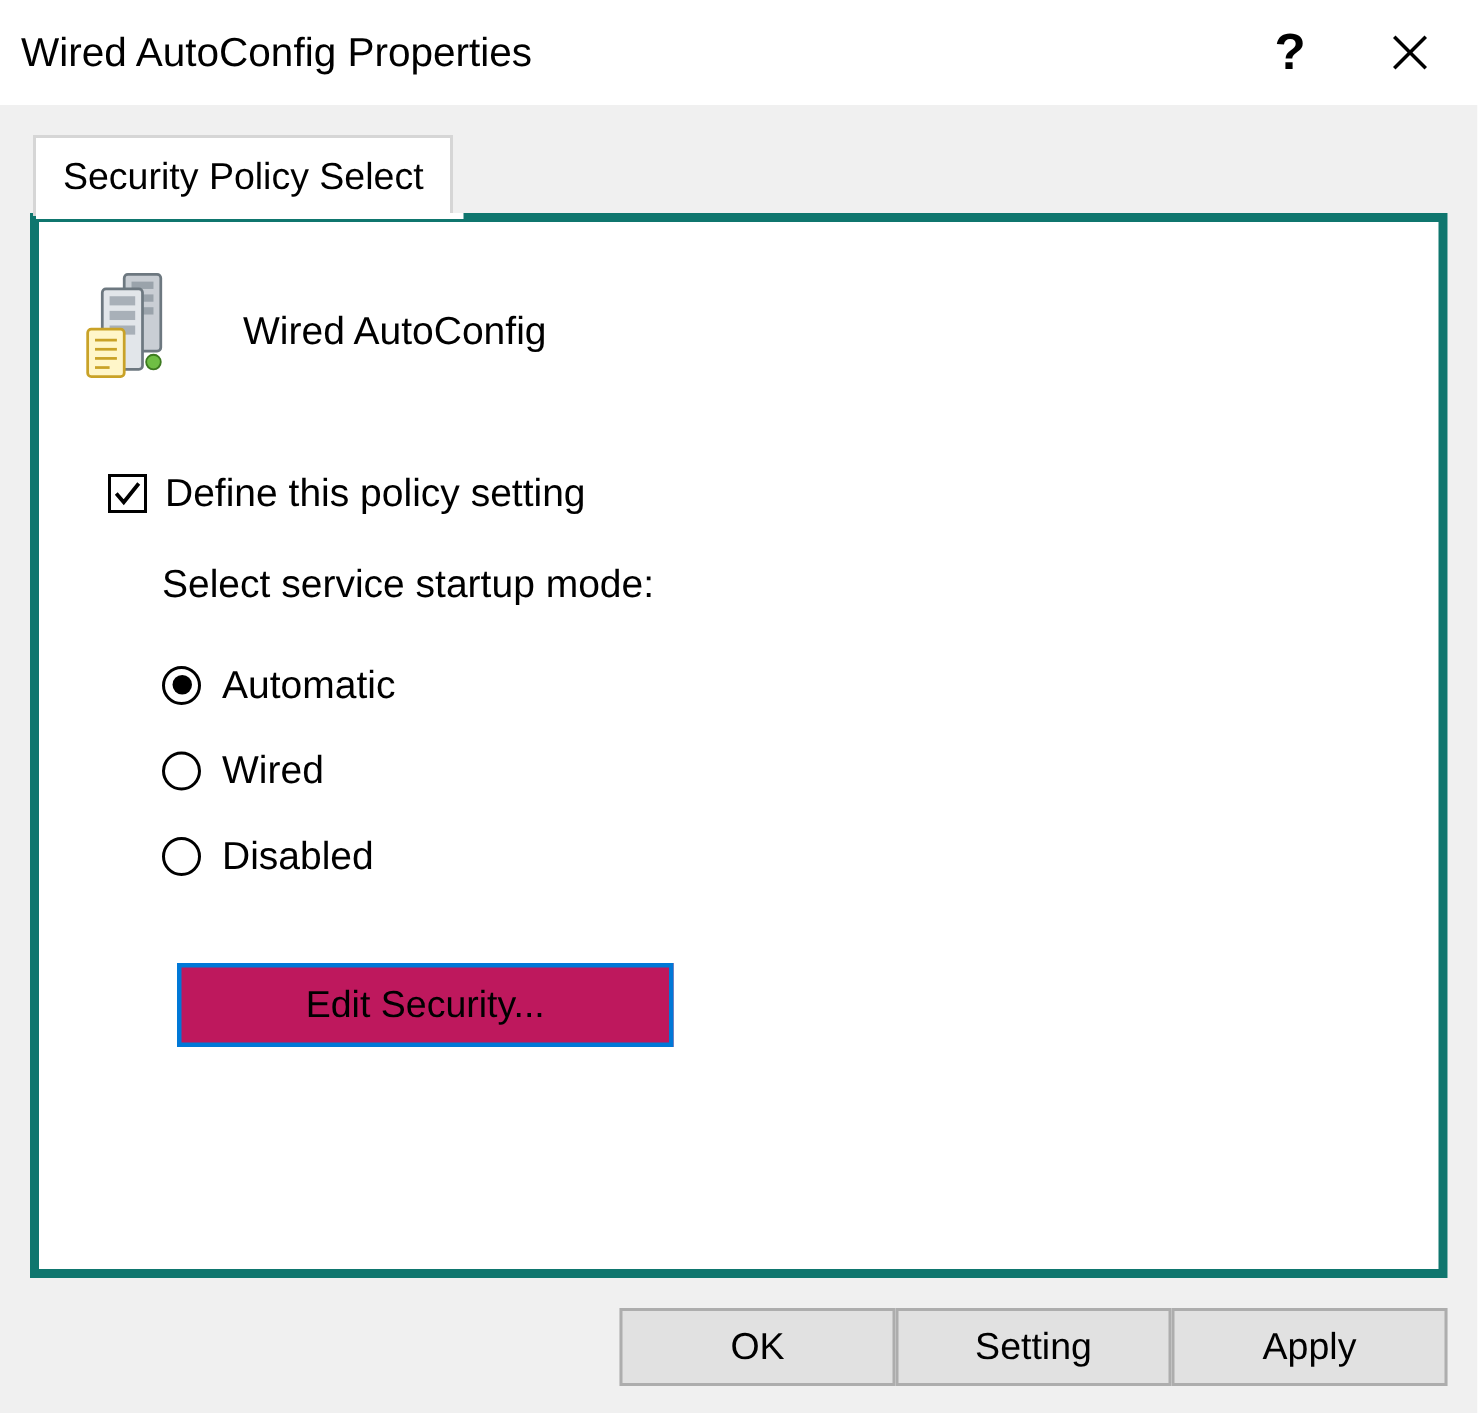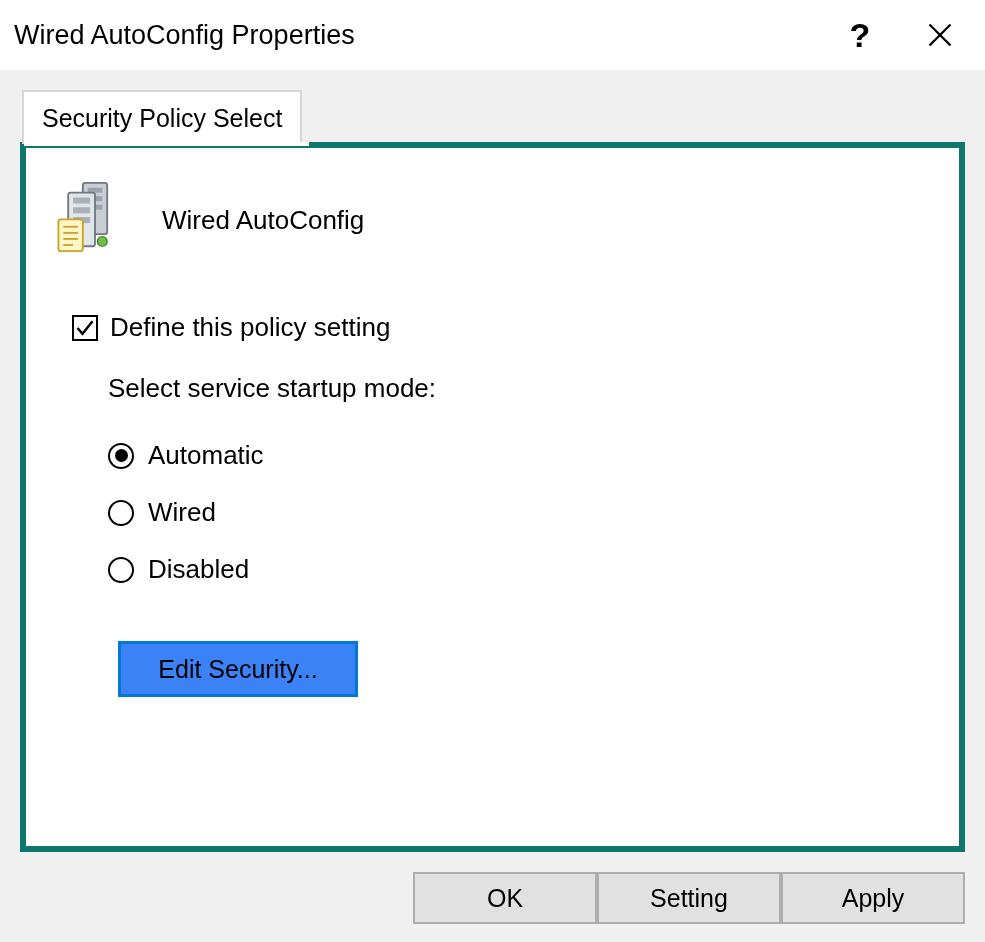--- a/index.html
+++ b/index.html
@@ -142,23 +142,23 @@
     width: 13px;
     height: 13px;
     background: #000;
     border-radius: 50%;
   }
   .radio-label { font-size: 26px; }
 
   .edit-security-btn {
     margin-left: 62px;
     margin-top: 30px;
-    width: 240px;
+    width: 331px;
     height: 56px;
-    background: #3b82f6;
+    background: #be185d;
     border: 3px solid #0078d7;
     font-size: 25px;
     font-family: inherit;
     cursor: pointer;
     box-sizing: border-box;
   }
 
   .button-row {
     position: absolute;
     right: 20px;

